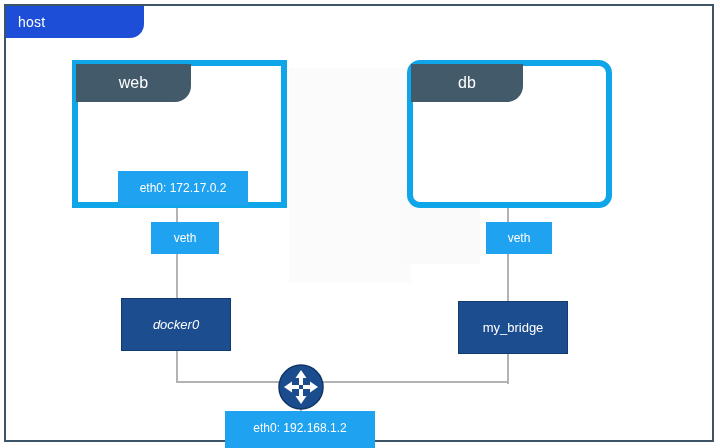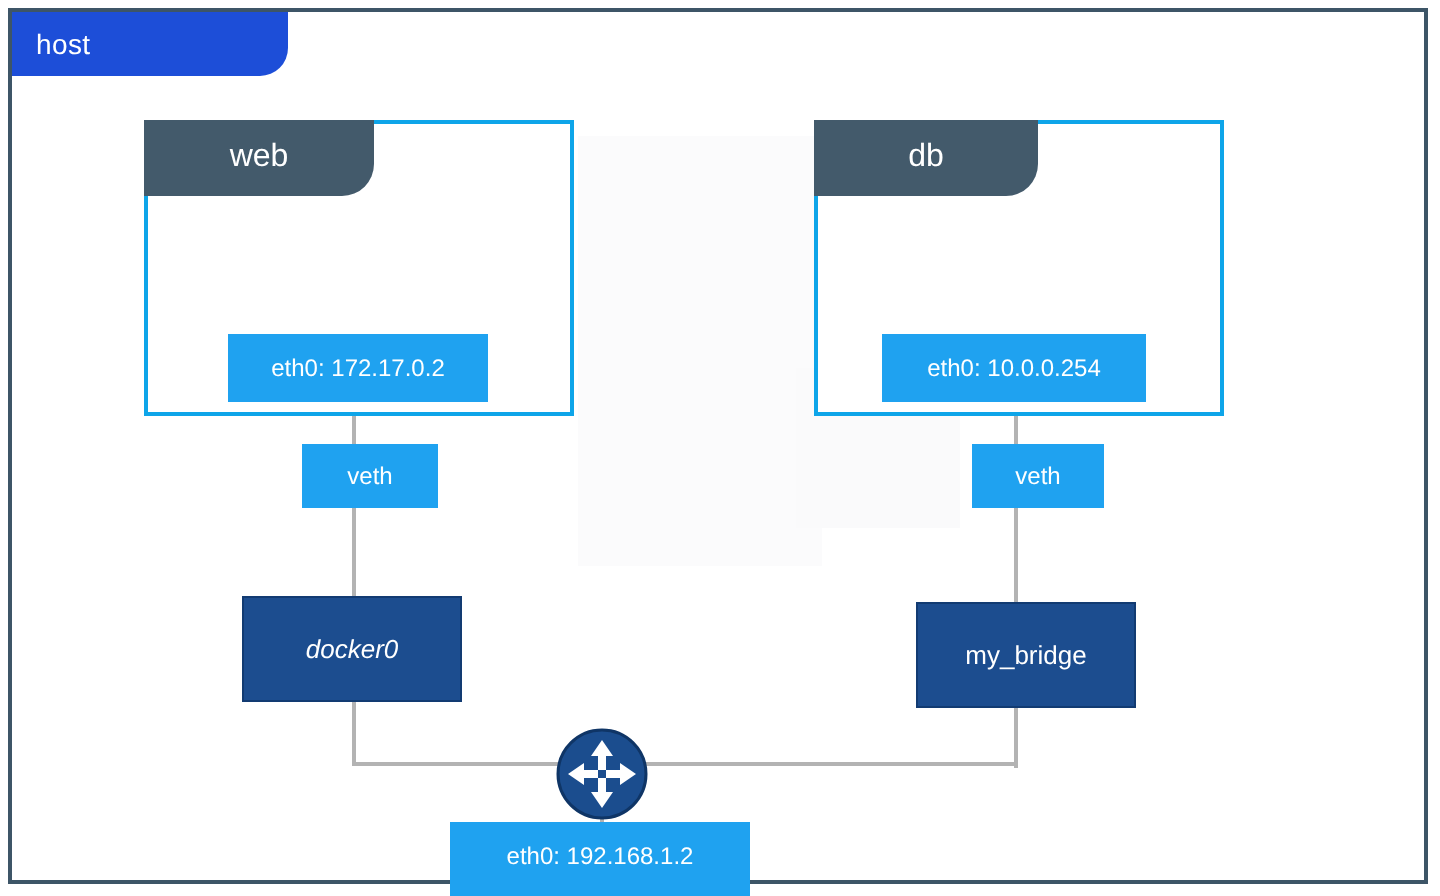--- a/index.html
+++ b/index.html
@@ -60,21 +60,21 @@
     top: 178px;
     width: 82px;
     height: 80px;
     background: #fafafb;
   }
 
   
   .container-box {
     position: absolute;
     box-sizing: border-box;
-    border: 2px solid #0ea5e9;
+    border: 6px solid #0ea5e9;
     background: #ffffff;
   }
   .container-tab {
     position: absolute;
     left: -2px;
     top: -2px;
     height: 38px;
     background: #435a6b;
     border-bottom-right-radius: 16px;
     color: #ffffff;
@@ -166,23 +166,22 @@
     <div class="wire-h" style="left:170px; top:375px; width:120px;"></div>
     <div class="wire-h" style="left:310px; top:375px; width:193px;"></div>
 
     <div class="wire-v" style="left:294px; top:392px; height:16px;"></div>
 
     <div class="container-box" style="left:66px; top:54px; width:215px; height:148px;">
       <div class="container-tab" style="width:115px;">web</div>
       <div class="iface" style="left:40px; top:105px; width:130px; height:34px;">eth0: 172.17.0.2</div>
     </div>
 
-    <div class="container-box" style="left:401px; top:54px; width:205px; height:148px;">
+    <div class="container-box" style="left:401px; top:54px; width:205px; height:148px;border-radius:13px;">
       <div class="container-tab" style="width:112px;">db</div>
-      <div class="iface" style="left:32px; top:105px; width:132px; height:34px;">eth0: 10.0.0.254</div>
     </div>
 
     <div class="veth" style="left:133px; top:216px; width:68px; height:32px;">veth</div>
 
     <div class="veth" style="left:468px; top:216px; width:66px; height:32px;">veth</div>
 
     <div class="bridge" style="left:115px; top:292px; width:110px; height:53px;font-style:italic;">docker0</div>
 
     <div class="bridge" style="left:452px; top:295px; width:110px; height:53px;">my_bridge</div>
 

